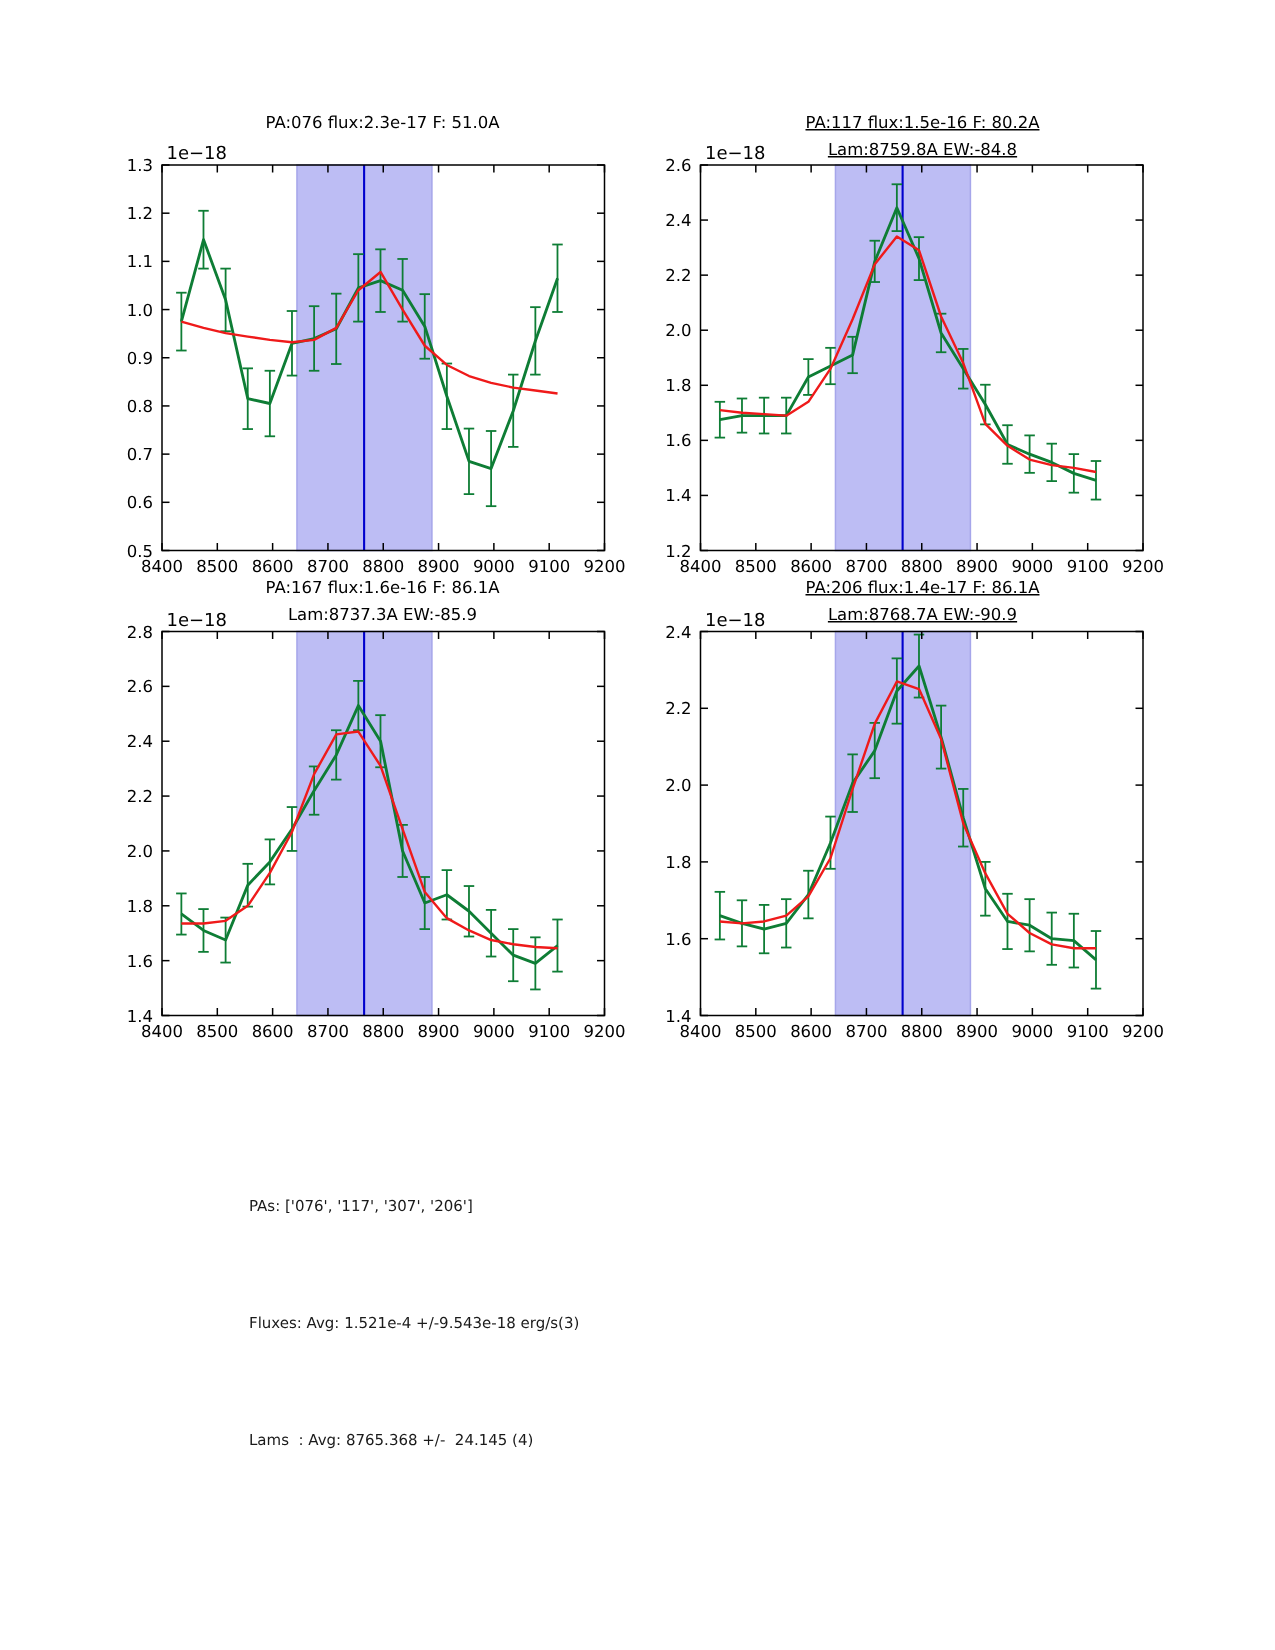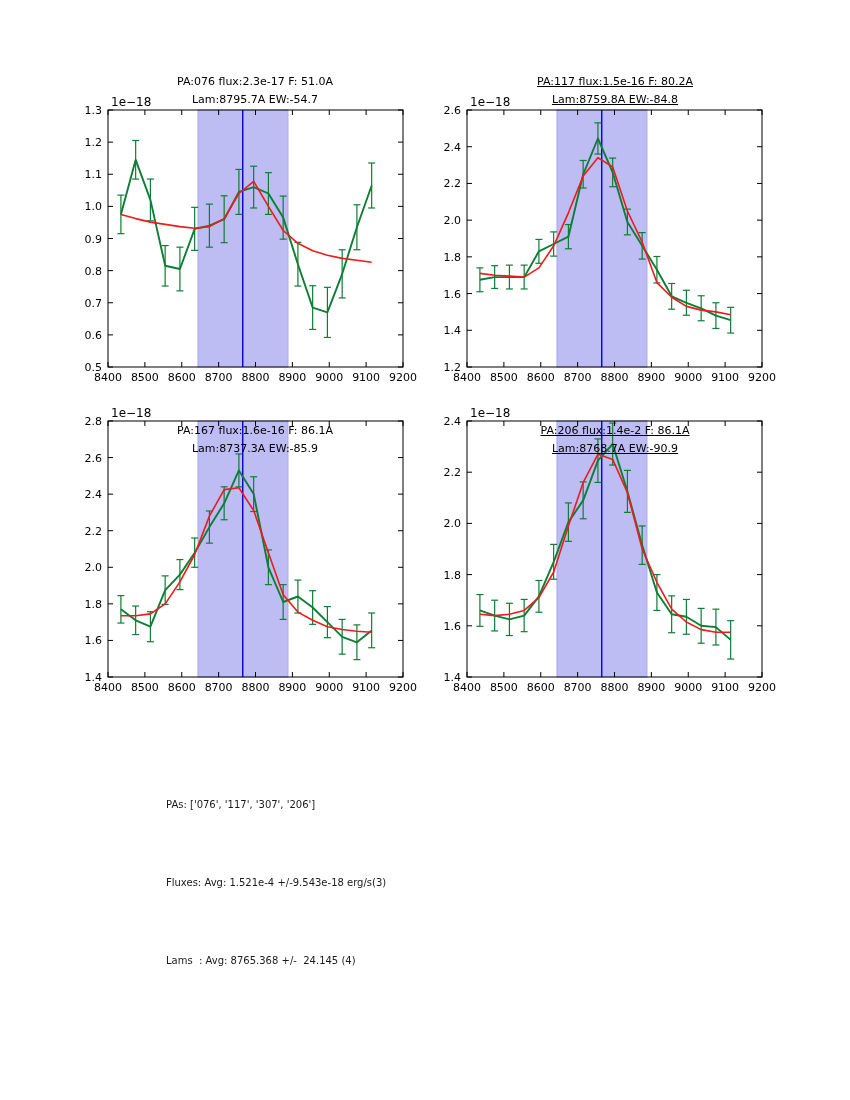--- a/index.html
+++ b/index.html
@@ -4,21 +4,21 @@
 <style>
   html,body{margin:0;padding:0;}
   body{
     width:850px;height:1100px;position:relative;background:#ffffff;
     font-family:"DejaVu Sans", sans-serif;color:#000;overflow:hidden;
   }
   #fig-svg{position:absolute;left:0;top:0;}
   svg text{font-family:"DejaVu Sans", sans-serif;}
   .title{position:absolute;width:300px;text-align:center;font-size:11px;line-height:18px;color:#000;}
   .pcol-left{left:105px;} .pcol-right{left:465px;text-decoration:underline;}
-  .prow-top{top:73px;} .prow-bottom{top:383px;margin-top:39px;}
+  .prow-top{top:73px;} .prow-bottom{top:383px;}
   .offset{position:absolute;font-size:12px;color:#000;}
   .off-tl{left:111px;top:95px;} .off-tr{left:470px;top:95px;}
   .off-bl{left:111px;top:406px;} .off-br{left:470px;top:406px;}
   .summary{position:absolute;left:166px;top:740px;font-size:10px;line-height:26px;white-space:pre;color:#1a1a1a;}
 </style>
 </head>
 <body>
 
 <svg id="fig-svg" width="850" height="1100" viewBox="0 0 850 1100">
     <g>
@@ -487,32 +487,31 @@
         <text x="461" y="578.5999999999999" text-anchor="end">1.8</text>
         <text x="461" y="527.4" text-anchor="end">2.0</text>
         <text x="461" y="476.19999999999993" text-anchor="end">2.2</text>
         <text x="461" y="425" text-anchor="end">2.4</text>
       </g>
     </g>
   </svg>
 
 <div class="title pcol-left prow-top">
   <div>PA:076 flux:2.3e-17 F: 51.0A</div>
-  <div>Lam:8795.7A EW:-54.7</div>
 </div>
 <div class="title pcol-right prow-top">
   <div>PA:117 flux:1.5e-16 F: 80.2A</div>
   <div>Lam:8759.8A EW:-84.8</div>
 </div>
 <div class="title pcol-left prow-bottom">
   <div>PA:167 flux:1.6e-16 F: 86.1A</div>
   <div>Lam:8737.3A EW:-85.9</div>
 </div>
 <div class="title pcol-right prow-bottom">
-  <div>PA:206 flux:1.4e-2 F: 86.1A</div>
+  <div>PA:206 flux:1.4e-17 F: 86.1A</div>
   <div>Lam:8768.7A EW:-90.9</div>
 </div>
 
 <div class="offset off-tl">1e−18</div>
 <div class="offset off-tr">1e−18</div>
 <div class="offset off-bl">1e−18</div>
 <div class="offset off-br">1e−18</div>
 
 <div class="summary">
   <div>PAs: ['076', '117', '307', '206']</div>

